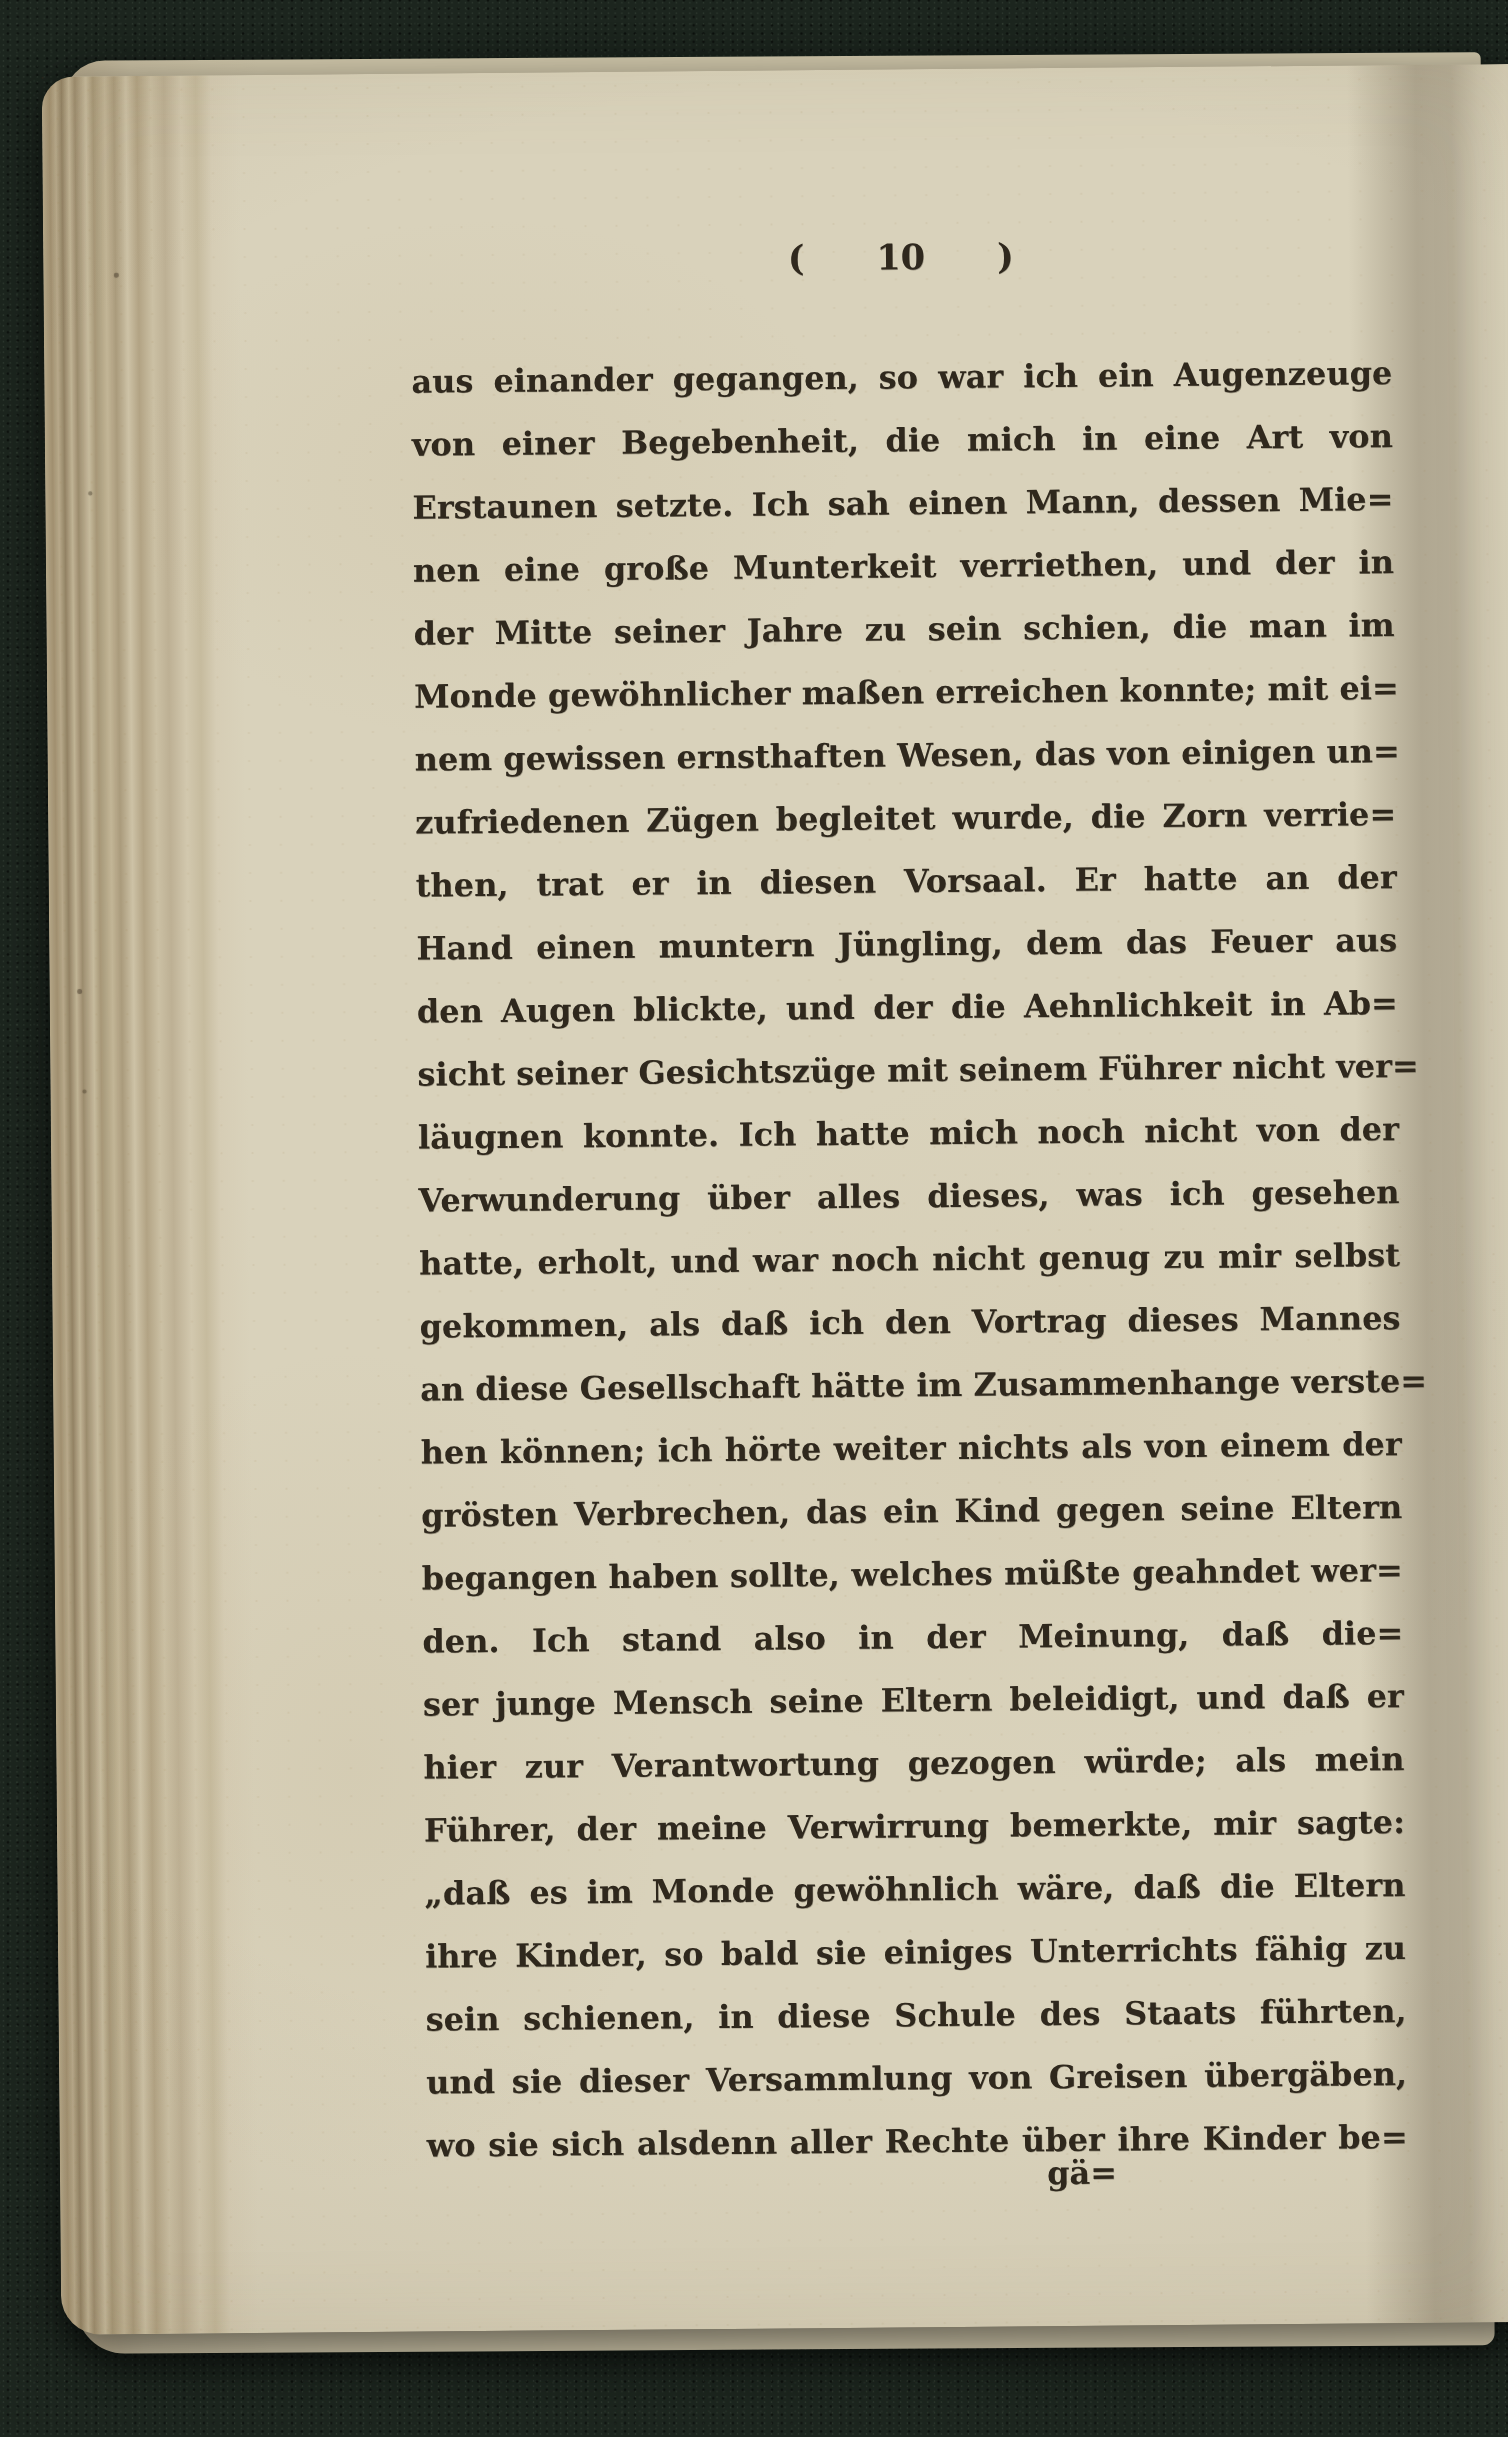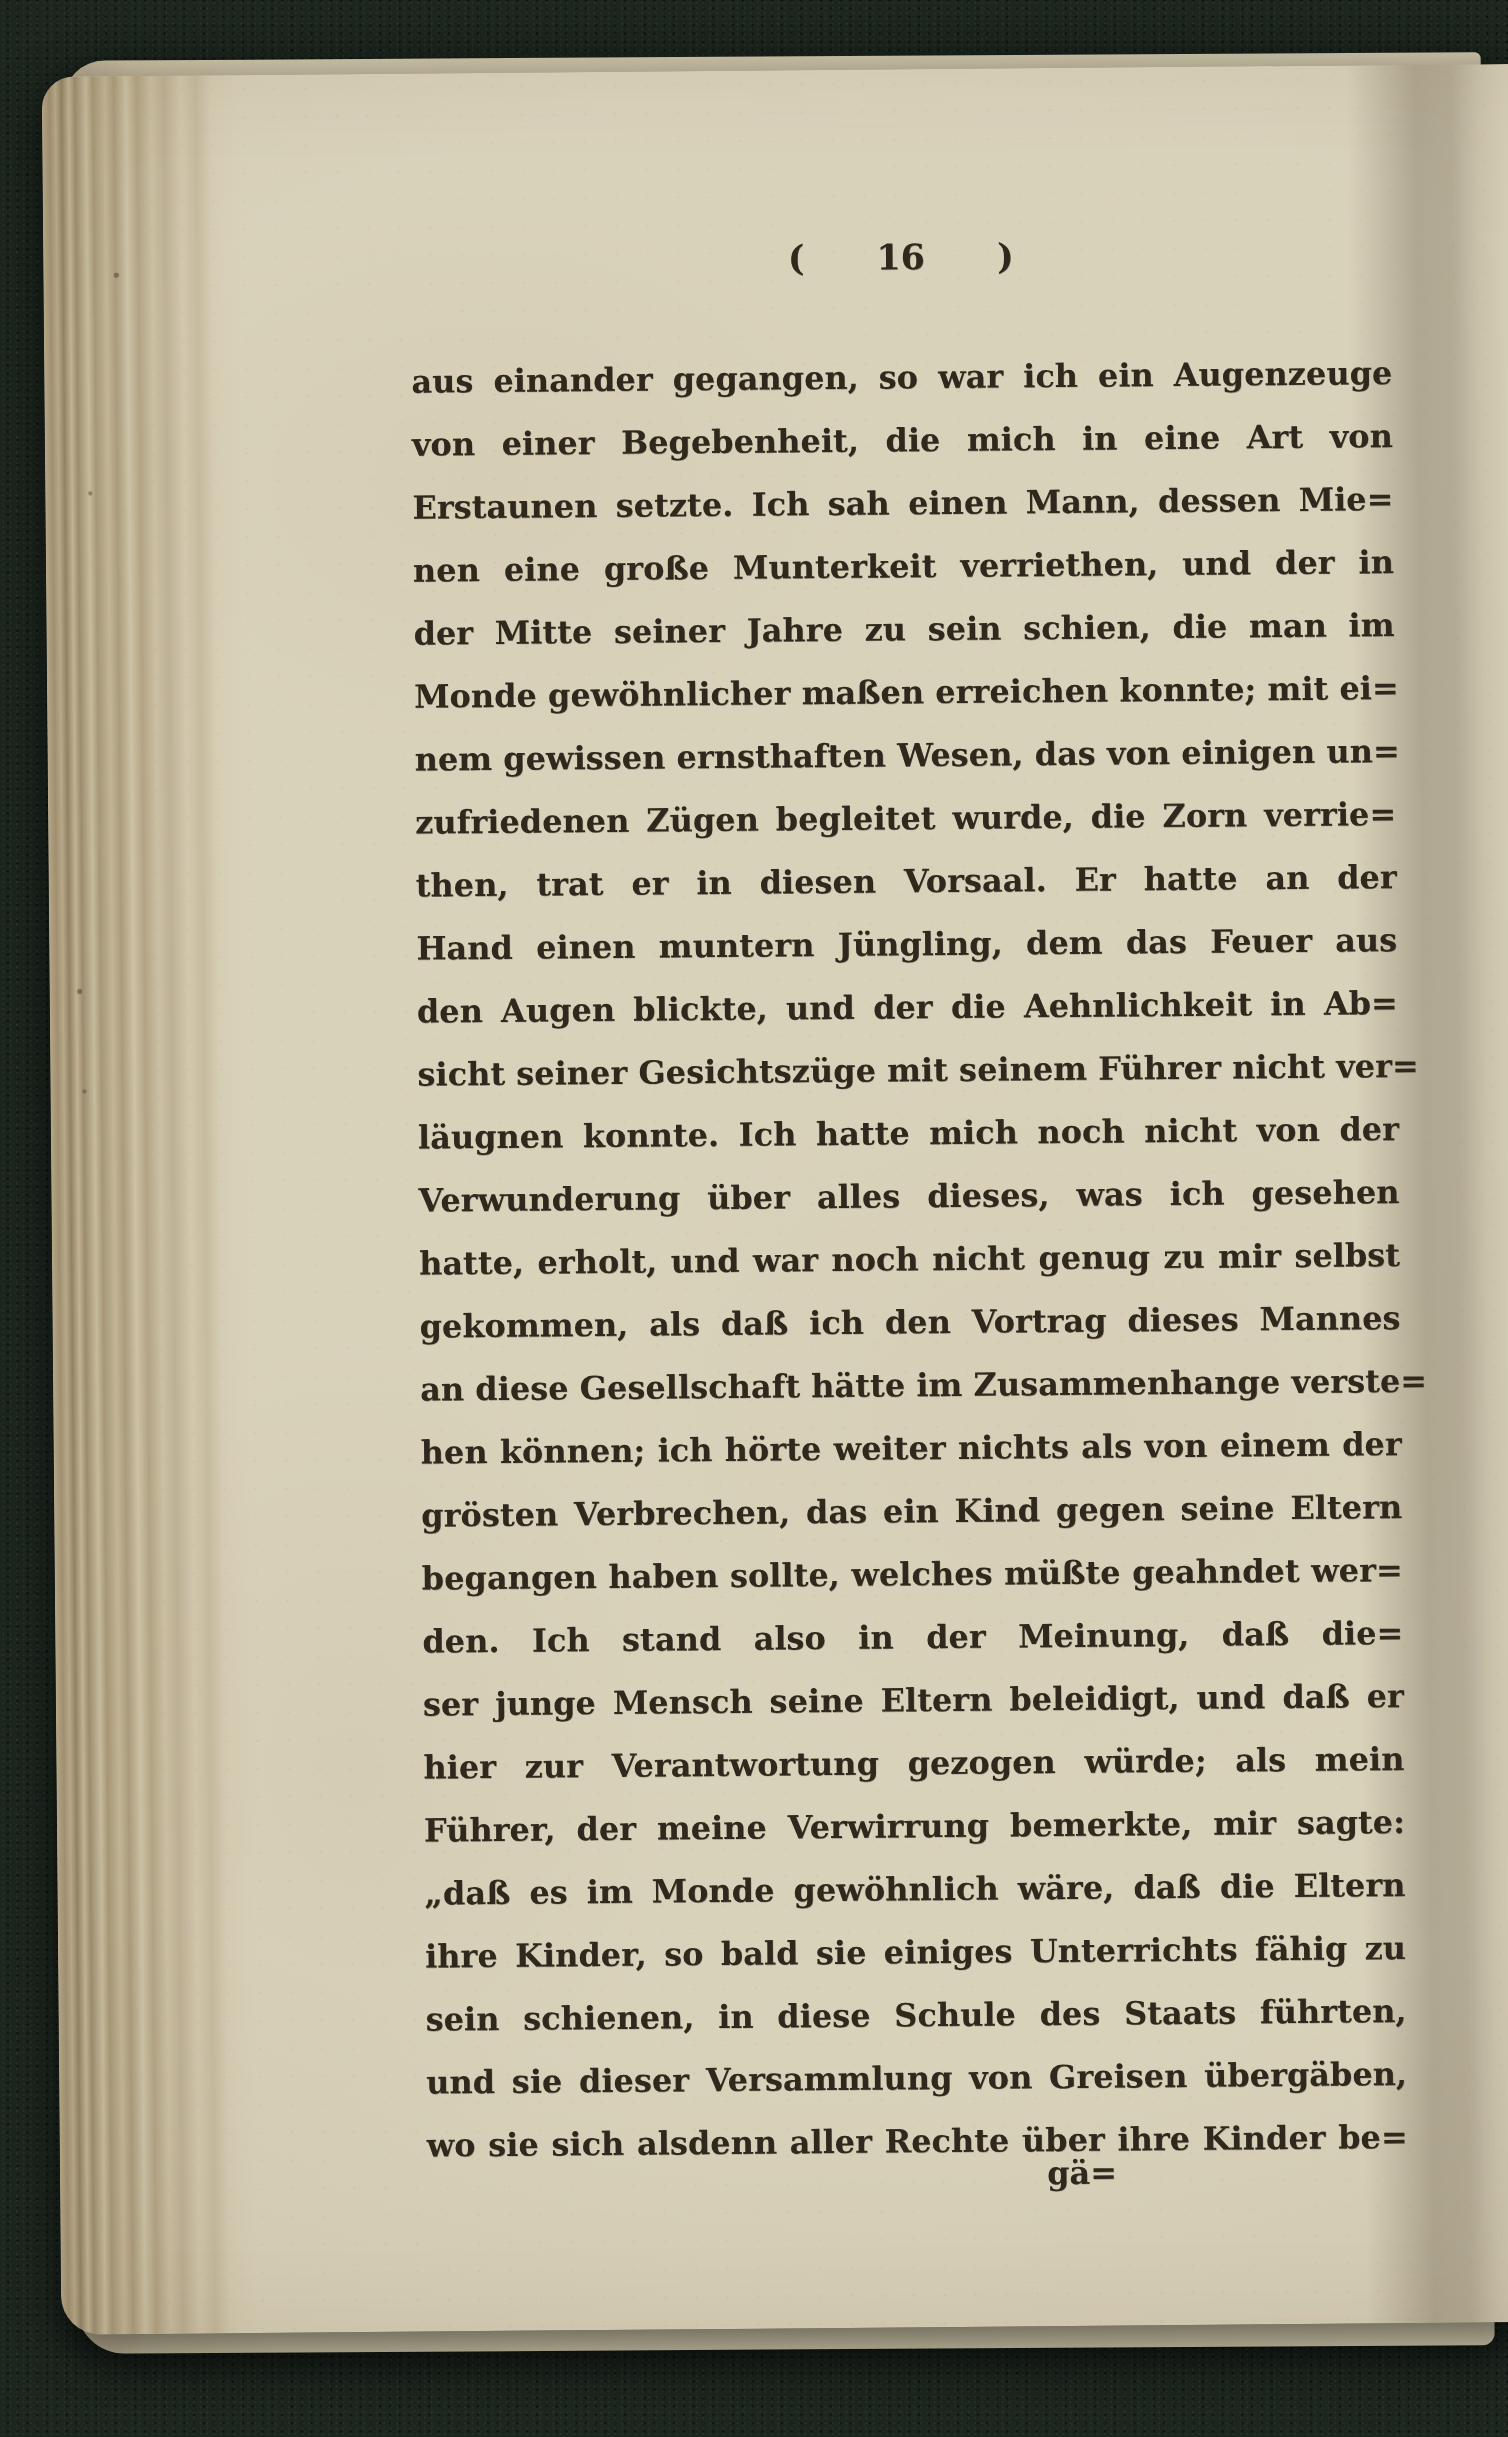--- a/index.html
+++ b/index.html
@@ -86,21 +86,21 @@
 
 <div class="scene">
   <div class="backdrop"></div>
   <div class="under-page"></div>
 
   <div class="page">
     <div class="specks"></div>
 
     <div class="page-header">
       <span>(</span>
-      <span>16</span>
+      <span>10</span>
       <span>)</span>
     </div>
 
     <div class="text-block">
       <div class="text-line">aus einander gegangen, so war ich ein Augenzeuge</div>
       <div class="text-line">von einer Begebenheit, die mich in eine Art von</div>
       <div class="text-line">Erstaunen setzte. Ich sah einen Mann, dessen Mie=</div>
       <div class="text-line">nen eine große Munterkeit verriethen, und der in</div>
       <div class="text-line">der Mitte seiner Jahre zu sein schien, die man im</div>
       <div class="text-line">Monde gewöhnlicher maßen erreichen konnte; mit ei=</div>

